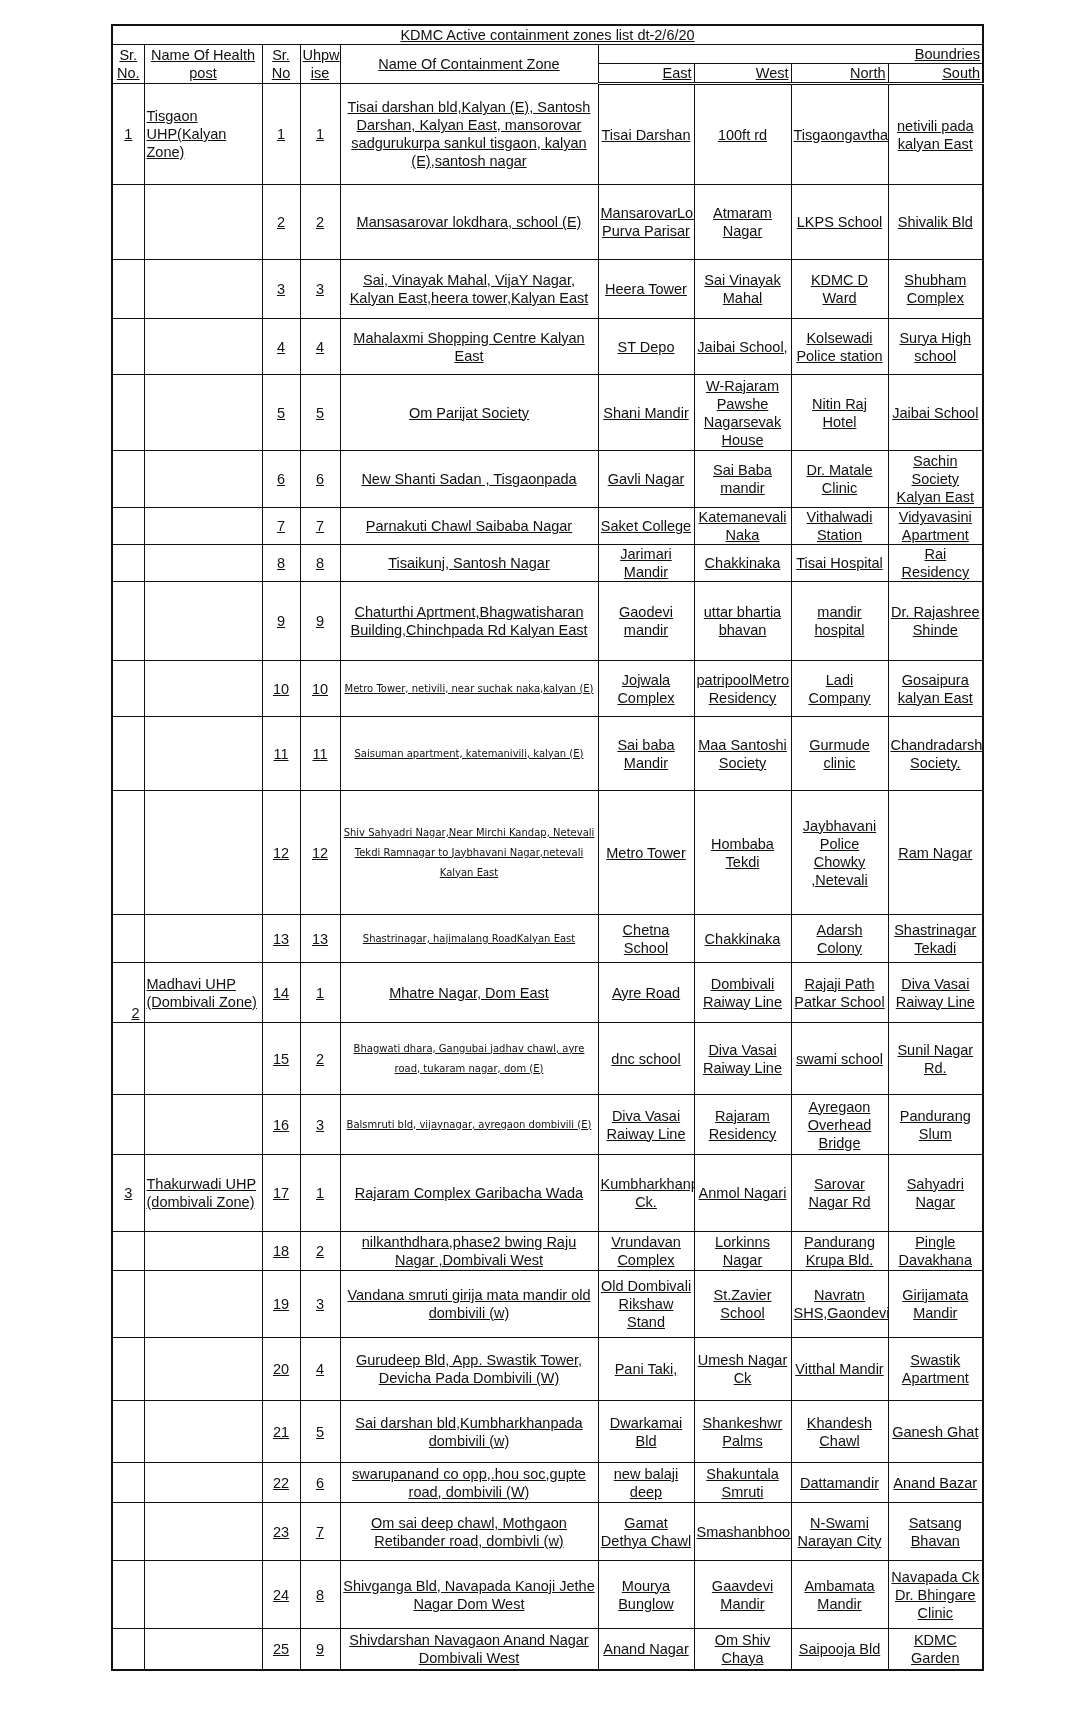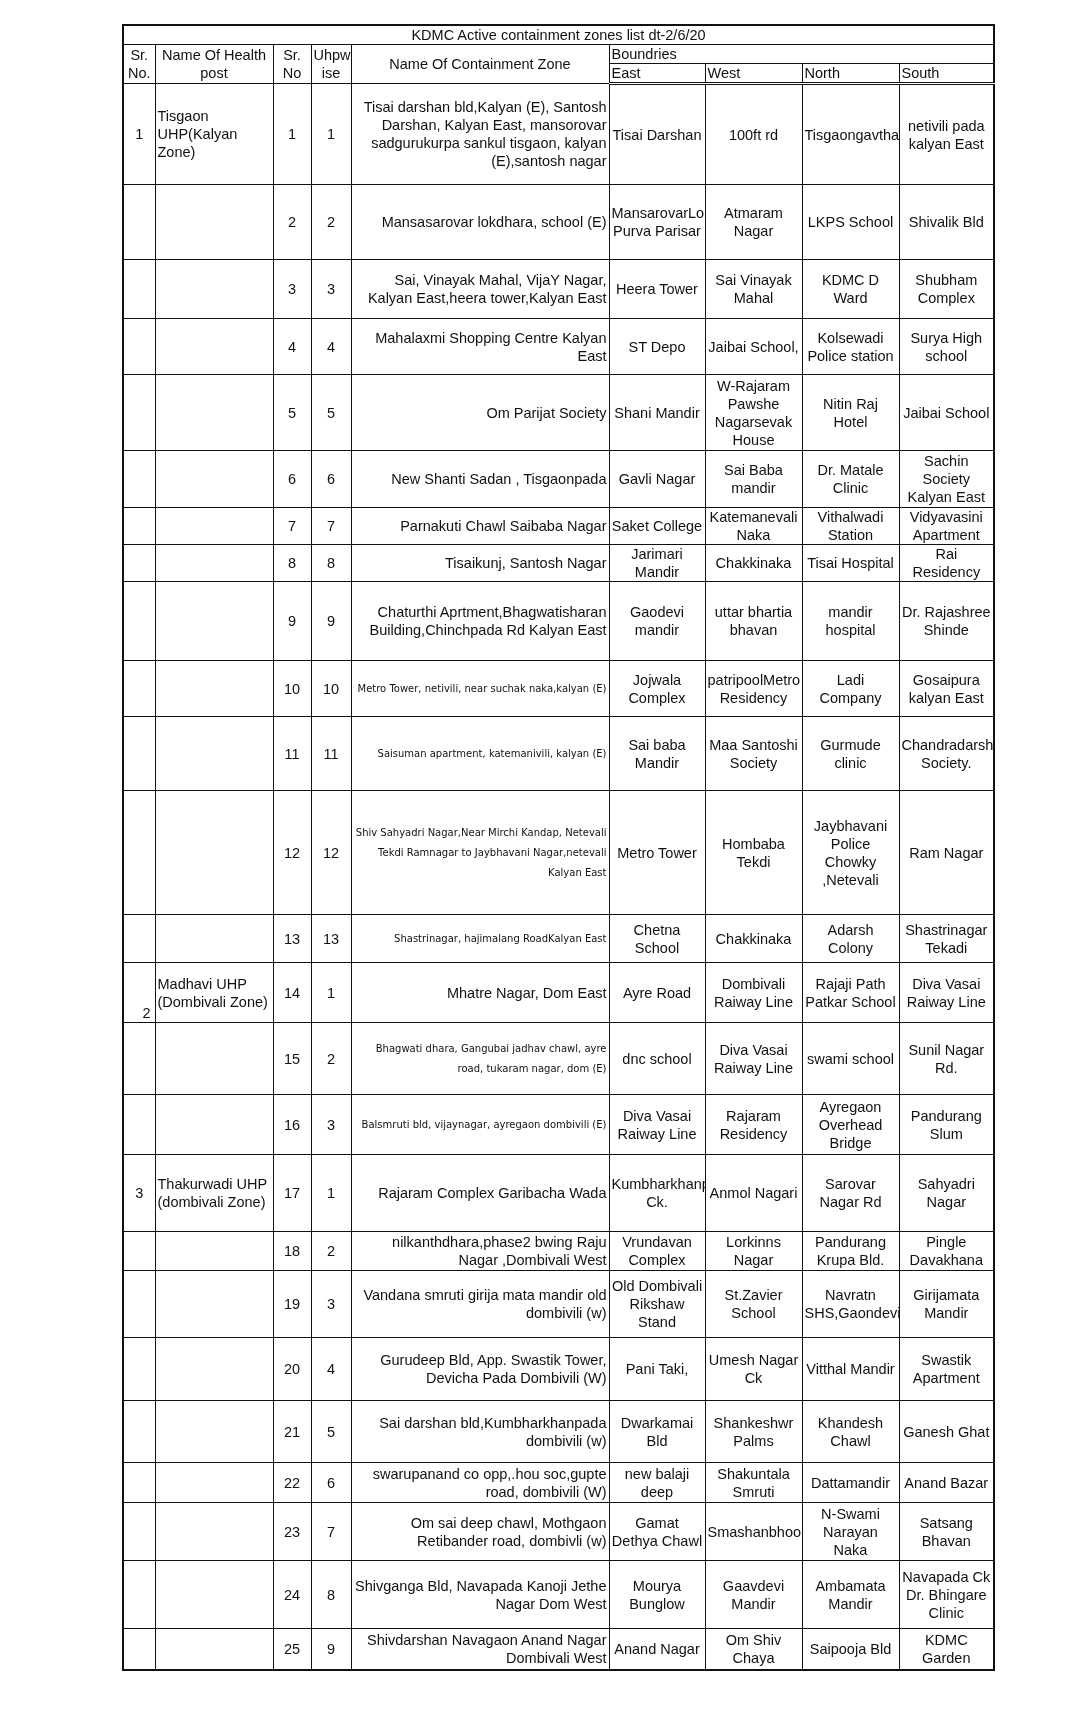--- a/index.html
+++ b/index.html
@@ -1,32 +1,33 @@
 <!DOCTYPE html>
 <html><head>
 <meta charset="utf-8">
 <style>
   html, body { margin: 0; padding: 0; background: #ffffff; }
   body { width: 1079px; height: 1731px; position: relative; overflow: hidden;
          font-family: "Liberation Sans", sans-serif; color: #111; }
   table.kdmc {
-    position: absolute; left: 122px; top: 24px;
+    position: absolute; left: 111px; top: 24px;
     width: 871px; border-collapse: collapse; table-layout: fixed;
     border: 2px solid #111;
+    text-decoration: underline;
   }
   table.kdmc td, table.kdmc th {
     border: 1px solid #111; padding: 0 2px; overflow: hidden;
     font-weight: normal; font-size: 14.5px; line-height: 18px;
   }
   .title-cell { text-align: center; font-size: 14.5px; height: 17px; line-height: 17px; }
   .hdr { text-align: center; font-size: 15.5px; line-height: 18px; }
-  .hdr-sub { text-align: left; font-size: 15.5px; height: 17px; line-height: 17px; }
+  .hdr-sub { text-align: right; font-size: 15.5px; height: 17px; line-height: 17px; }
   tr.hdr-last th { border-bottom: 3px double #111; }
   td.num { text-align: center; vertical-align: middle; font-size: 15.5px; }
-  td.zone { text-align: right; vertical-align: middle; font-size: 15.5px; line-height: 19px; padding-left: 3px; }
+  td.zone { text-align: center; vertical-align: middle; font-size: 15.5px; line-height: 19px; padding-left: 3px; }
   td.zone.calibri { font-family: "DejaVu Sans", sans-serif; font-size: 10px; line-height: 20px; }
   td.bnd { text-align: center; vertical-align: middle; font-size: 13.8px; line-height: 17px; padding: 0 1px; }
   td.hp { text-align: left; vertical-align: middle; font-size: 15px; line-height: 18px; }
   td.srno { text-align: center; vertical-align: middle; font-size: 15px; }
   td.srno.bottom { vertical-align: bottom; text-align: right; padding-right: 4px; }
 </style>
 </head>
 <body>
 
 <table class="kdmc">
@@ -305,21 +306,21 @@
       <td class="bnd">Anand Bazar</td>
     </tr>
     <tr style="height:58px">
       <td class="srno"></td>
       <td class="hp"></td>
       <td class="num">23</td>
       <td class="num">7</td>
       <td class="zone">Om sai deep chawl, Mothgaon Retibander road, dombivli (w)</td>
       <td class="bnd">Gamat Dethya Chawl</td>
       <td class="bnd">Smashanbhoomi</td>
-      <td class="bnd">N-Swami Narayan Naka</td>
+      <td class="bnd">N-Swami Narayan City</td>
       <td class="bnd">Satsang Bhavan</td>
     </tr>
     <tr style="height:68px">
       <td class="srno"></td>
       <td class="hp"></td>
       <td class="num">24</td>
       <td class="num">8</td>
       <td class="zone">Shivganga Bld, Navapada Kanoji Jethe Nagar Dom West</td>
       <td class="bnd">Mourya Bunglow</td>
       <td class="bnd">Gaavdevi Mandir</td>

